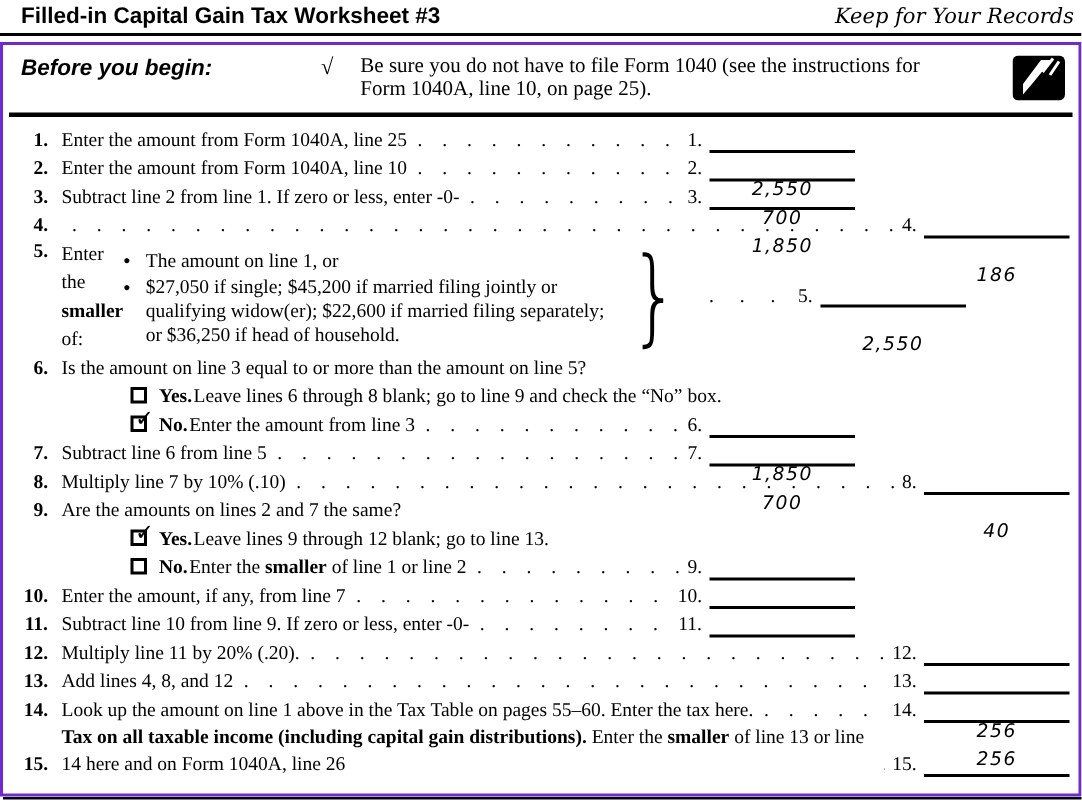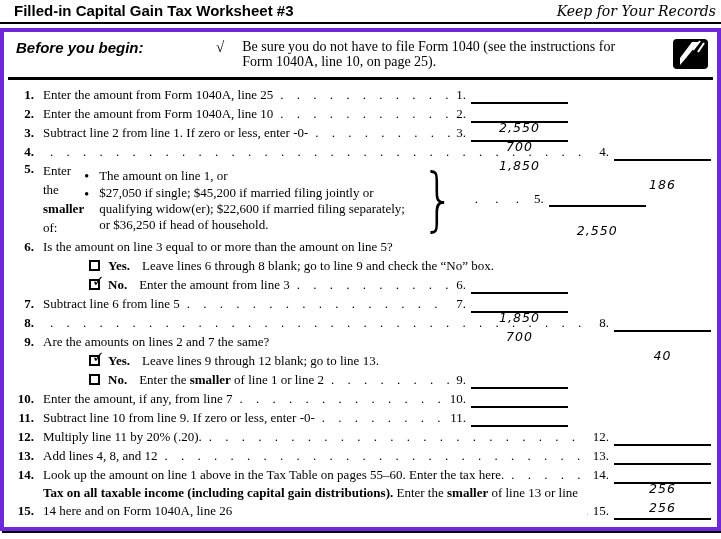--- a/index.html
+++ b/index.html
@@ -8,21 +8,21 @@
     width:721px; height:539px; overflow:hidden;
     background:#fff; color:#000;
     font-family:"Liberation Serif", serif; font-size:13px;
   }
   
   .hdr { display:flex; justify-content:space-between; align-items:flex-end;
          padding:3px 3px 3px 14px; border-bottom:2px solid #000; height:24px; }
   .hdr-title { font-family:"Liberation Sans", sans-serif; font-weight:bold; font-size:15px; }
   .hdr-note  { font-family:"DejaVu Serif", serif; font-style:italic; font-size:14px; padding-right:2px; }
   
-  .box { margin-top:4px; border:4px solid #6d28d9; box-shadow:2px 2px 0 #000;
+  .box { margin-top:4px; border:2px solid #6d28d9; box-shadow:2px 2px 0 #000;
          height:503px; overflow:hidden; }
   
   .before { display:flex; align-items:flex-start; padding:7px 6px 0 12px; }
   .b-label { font-family:"Liberation Sans", sans-serif; font-weight:bold; font-style:italic;
              font-size:15px; width:200px; flex:none; }
   .b-check { font-size:15px; margin-right:18px; flex:none; }
   .b-text  { width:402px; font-size:14px; line-height:15px; }
   .pencil  { margin-left:auto; margin-right:3px; flex:none; }
   .rule { border-top:3px solid #000; margin:4px 4px 3px 4px; }
   
@@ -40,21 +40,21 @@
   .aline { width:97px; border-bottom:2px solid #000; text-align:center; height:16px; }
   .amt.inner { margin-right:143px; }
   .val { font-family:"DejaVu Sans", sans-serif; font-style:italic; font-size:12.5px;
          letter-spacing:1px; line-height:15px; display:inline-block;margin-top:32px; }
   
   .row.opt { padding-left:81px; }
   .cb { flex:none; width:11px; height:11px; border:2px solid #000; position:relative;
         align-self:center; margin-right:8px; }
   .cb.checked::after { content:"✓"; position:absolute; top:-9px; left:1px;
         font-family:"DejaVu Sans", sans-serif; font-size:15px; }
-  .optlabel { font-weight:bold; margin-right:12px; white-space:nowrap; }
+  .optlabel { font-weight:bold; margin-right:1px; white-space:nowrap; }
   
   .row5 { display:flex; align-items:flex-start; }
   .l5body { flex:1; display:flex; flex-direction:row; }
   .l5head { line-height:19px; }
   .l5inner { display:flex; align-items:center; }
   .bullets { width:332px; flex:none; padding-top:2px; }
   .bullet { display:flex; }
   .bullet .bm { flex:none; width:15px; font-size:8px; line-height:17px; }
   .b1 { line-height:18px; white-space:nowrap; }
   .b2 { line-height:16px; white-space:normal; width:310px; }
@@ -183,20 +183,21 @@
       <span class="desc">Subtract line 6 from line 5</span>
       <span class="leader"></span>
       <span class="amt inner">
         <span class="enum">7.</span>
         <span class="aline"><span class="val">700</span></span>
       </span>
     </div>
 
     <div class="row">
       <span class="num">8.</span>
+      <span class="desc">Multiply line 7 by 10% (.10)</span>
       <span class="leader"></span>
       <span class="amt">
         <span class="enum">8.</span>
         <span class="aline"><span class="val">40</span></span>
       </span>
     </div>
 
     <div class="row">
       <span class="num">9.</span>
       <span class="desc">Are the amounts on lines 2 and 7 the same?</span>

